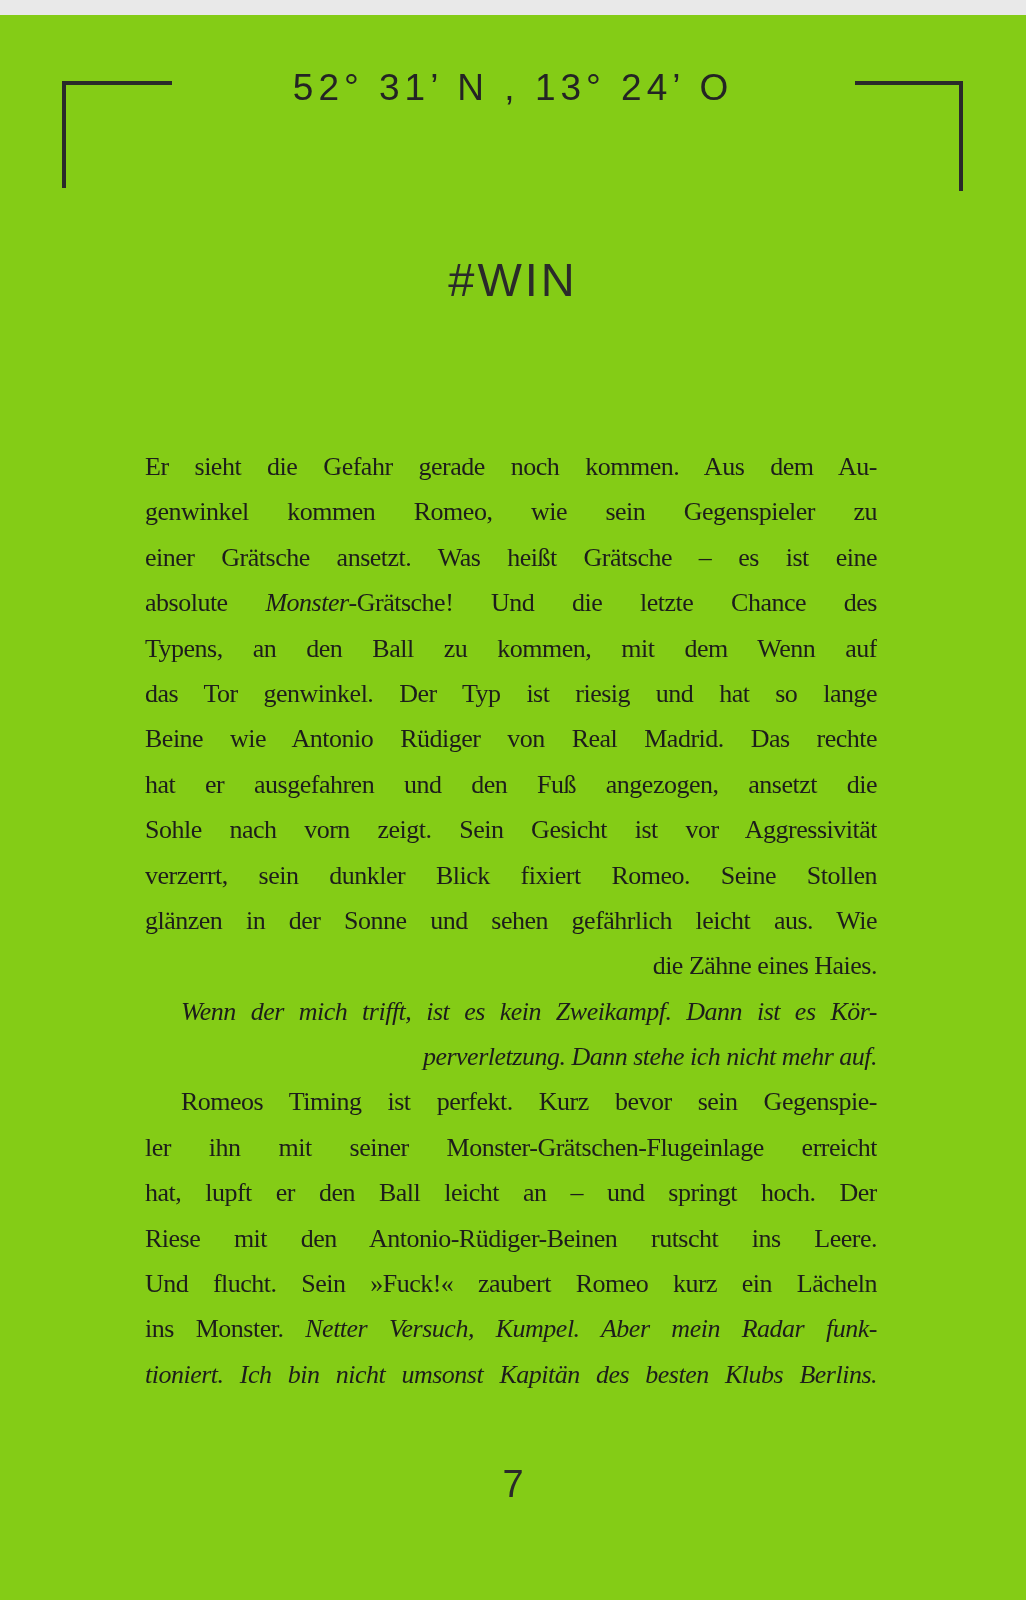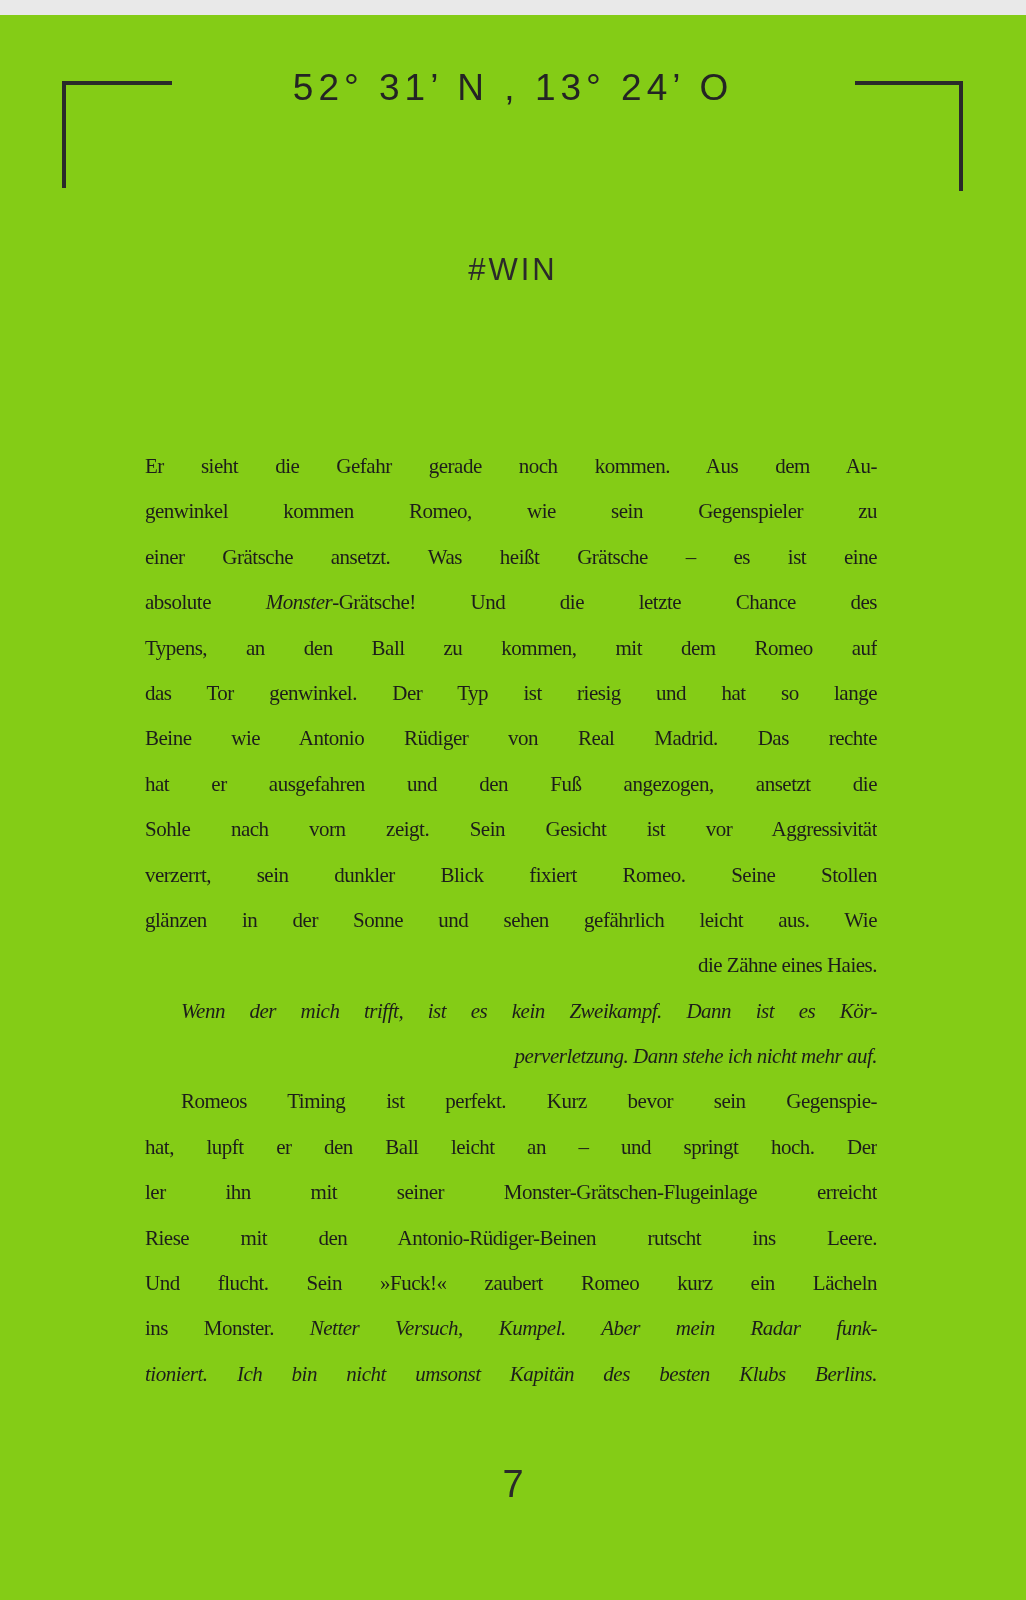--- a/index.html
+++ b/index.html
@@ -49,33 +49,33 @@
     color: #242424;
   }
   
   .chapter-title {
     position: absolute;
     top: 237px;
     left: 0;
     width: 100%;
     text-align: center;
     font-family: "Liberation Sans", sans-serif;
-    font-size: 31px;
+    font-size: 47px;
     font-weight: 300;
     letter-spacing: 3px;
     color: #2a2a2a;
   }
   
   .body-text {
     position: absolute;
     left: 145px;
     top: 429px;
     width: 732px;
     font-family: "Liberation Serif", "DejaVu Serif", serif;
-    font-size: 21px;
+    font-size: 26px;
     letter-spacing: -0.5px;
     color: #1d1d1b;
   }
   .line {
     height: 45.4px;
     line-height: 45.4px;
     overflow: hidden;
     text-align: right;
   }
   .line.j {
@@ -111,33 +111,33 @@
 
   <div class="coords">52° 31’ N , 13° 24’ O</div>
 
   <div class="chapter-title">#WIN</div>
 
   <div class="body-text">
       <div class="line j"><span>Er sieht die Gefahr gerade noch kommen. Aus dem Au-</span></div>
       <div class="line j"><span>genwinkel kommen Romeo, wie sein Gegenspieler zu</span></div>
       <div class="line j"><span>einer Grätsche ansetzt. Was heißt Grätsche – es ist eine</span></div>
       <div class="line j"><span>absolute </span><span class="it">Monster</span><span>-Grätsche! Und die letzte Chance des</span></div>
-      <div class="line j"><span>Typens, an den Ball zu kommen, mit dem Romeo auf</span></div>
+      <div class="line j"><span>Typens, an den Ball zu kommen, mit dem Wenn auf</span></div>
       <div class="line j"><span>das Tor genwinkel. Der Typ ist riesig und hat so lange</span></div>
       <div class="line j"><span>Beine wie Antonio Rüdiger von Real Madrid. Das rechte</span></div>
       <div class="line j"><span>hat er ausgefahren und den Fuß angezogen, ansetzt die</span></div>
       <div class="line j"><span>Sohle nach vorn zeigt. Sein Gesicht ist vor Aggressivität</span></div>
       <div class="line j"><span>verzerrt, sein dunkler Blick fixiert Romeo. Seine Stollen</span></div>
       <div class="line j"><span>glänzen in der Sonne und sehen gefährlich leicht aus. Wie</span></div>
       <div class="line"><span>die Zähne eines Haies.</span></div>
       <div class="line j ind"><span class="it">Wenn der mich trifft, ist es kein Zweikampf. Dann ist es Kör-</span></div>
       <div class="line"><span class="it">perverletzung. Dann stehe ich nicht mehr auf.</span></div>
       <div class="line j ind"><span>Romeos Timing ist perfekt. Kurz bevor sein Gegenspie-</span></div>
+      <div class="line j"><span>ler ihn mit seiner Monster-Grätschen-Flugeinlage erreicht</span></div>
       <div class="line j"><span>hat, lupft er den Ball leicht an – und springt hoch. Der</span></div>
-      <div class="line j"><span>ler ihn mit seiner Monster-Grätschen-Flugeinlage erreicht</span></div>
       <div class="line j"><span>Riese mit den Antonio-Rüdiger-Beinen rutscht ins Leere.</span></div>
       <div class="line j"><span>Und flucht. Sein »Fuck!« zaubert Romeo kurz ein Lächeln</span></div>
       <div class="line j"><span>ins Monster. </span><span class="it">Netter Versuch, Kumpel. Aber mein Radar funk-</span></div>
       <div class="line j"><span class="it">tioniert. Ich bin nicht umsonst Kapitän des besten Klubs Berlins.</span></div>
     </div>
 
   <div class="page-number">7</div>
 
 </div>
 

